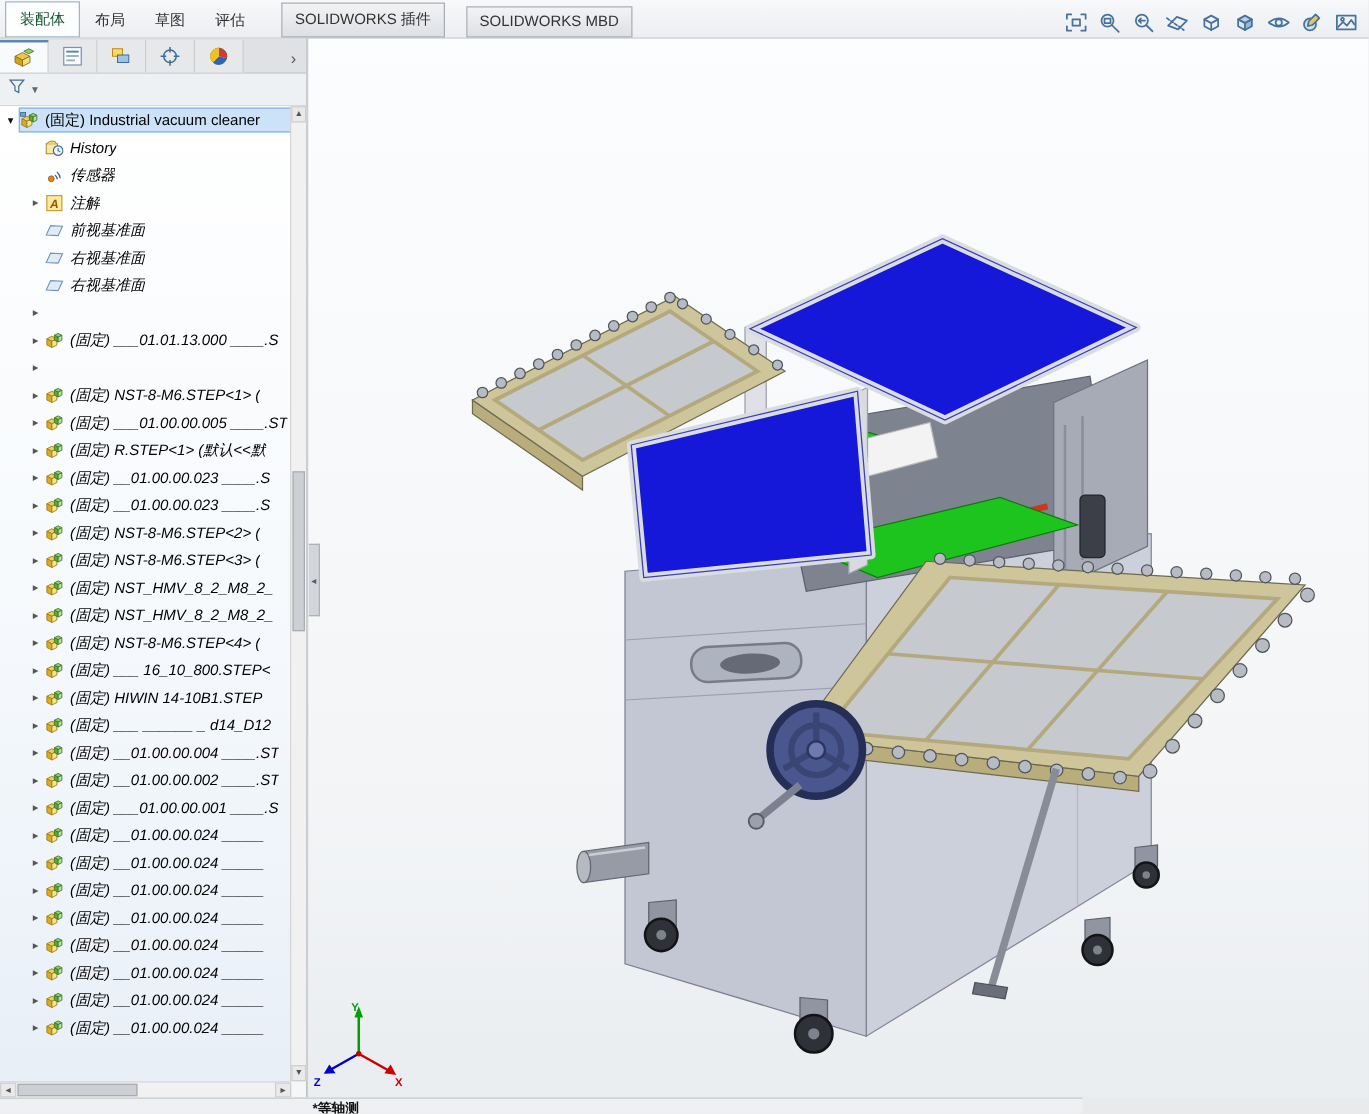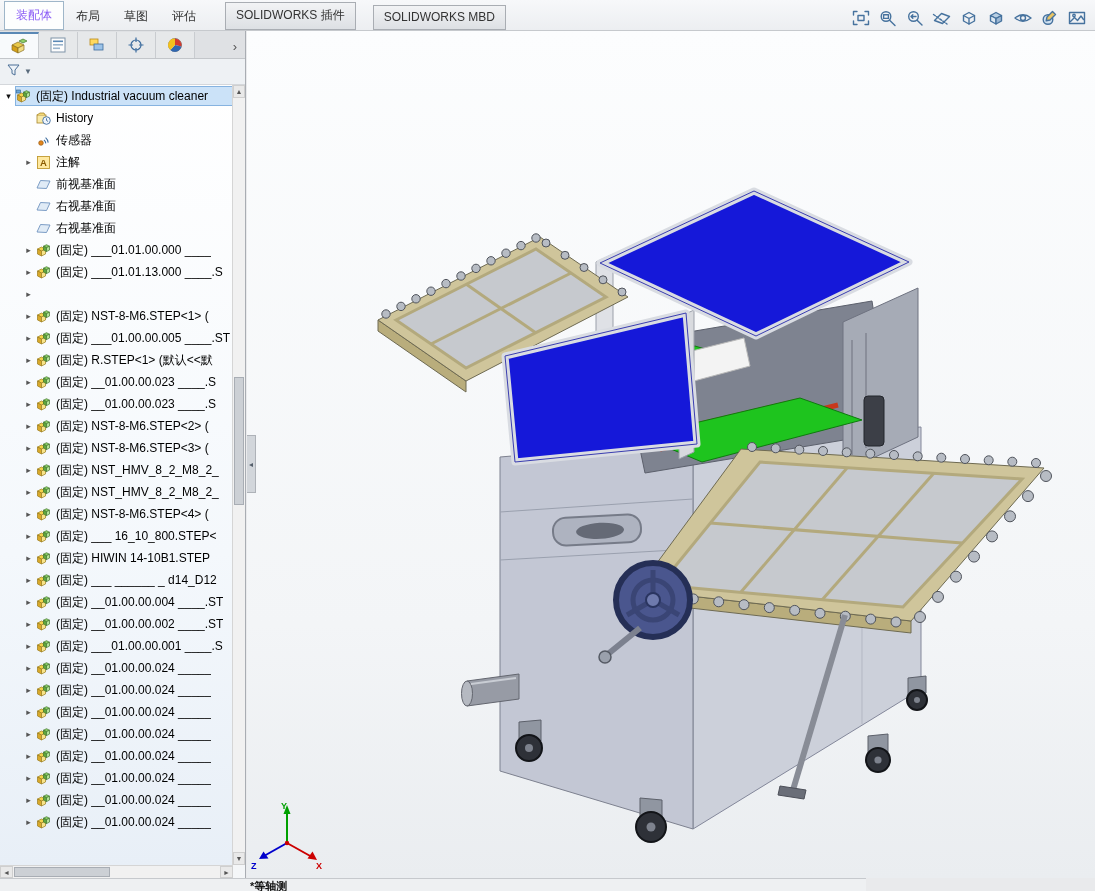--- a/index.html
+++ b/index.html
@@ -6,21 +6,21 @@
   html,body{width:1095px;height:891px;overflow:hidden;
     font-family:"Liberation Sans","DejaVu Sans",sans-serif;background:#e9eaec;}
   #app{position:relative;width:1095px;height:891px;background:#e9eaec;}
 
   
   .topbar{position:absolute;left:0;top:0;width:1095px;height:31px;
     background:linear-gradient(#f7f8fa,#eceef1);border-bottom:1px solid #c6c9cd;}
   .tabs{position:absolute;left:4px;bottom:0;display:flex;align-items:flex-end;height:26px;}
   .rtab{font-size:12px;color:#333;padding:5px 11px 5px;border:1px solid transparent;
     border-bottom:none;white-space:nowrap;cursor:default;}
-  .rtab.active{background:#fdfefe;border:1px solid #9fb6c9;color:#8b5cf6;}
+  .rtab.active{background:#fdfefe;border:1px solid #9fb6c9;color:#14532d;}
   .rtab.button{background:linear-gradient(#f2f3f5,#dde0e4);border:1px solid #a9adb3;
     margin-left:17px;padding:4px 10px 5px;}
   .viewtools{position:absolute;right:6px;top:7px;display:flex;gap:3px;}
   .vt{width:24px;height:22px;display:flex;align-items:center;justify-content:center;border-radius:2px;}
 
   
   .panel{position:absolute;left:0;top:31px;width:246px;bottom:13px;
     background:#f4f6f8;border-right:1px solid #a9adb3;}
   .paneltabs{position:absolute;left:0;top:0;width:100%;height:28px;background:#dfe1e4;
     display:flex;align-items:flex-end;border-bottom:1px solid #c3c6ca;}
@@ -29,21 +29,21 @@
   .ptab.sel{background:#f8fafc;border-top:2px solid #5a88b5;}
   .flyout{margin-left:auto;font-size:13px;color:#555;padding:0 8px 4px 8px;}
   .filterrow{position:absolute;left:0;top:28px;width:100%;height:26px;background:#eef1f4;
     border-bottom:1px solid #d4d7db;display:flex;align-items:center;padding-left:6px;gap:2px;}
   .fcaret{font-size:8px;color:#5a6b7c;}
   .treewrap{position:absolute;left:0;top:54px;width:233px;bottom:13px;overflow:hidden;
     background:linear-gradient(180deg,#ffffff 0%,#f4f8fc 60%,#e8eff7 100%);}
   .trow{display:flex;align-items:center;height:22px;font-size:12px;color:#000;
     white-space:nowrap;width:100%;overflow:hidden;}
   .trow.root{padding-left:2px;}
-  .trow.child{padding-left:22px;}
+  .trow.child{padding-left:22px;font-style:italic;}
   .arrow{width:13px;flex:0 0 13px;text-align:center;color:#555;font-size:9px;}
   .trow.root .arrow{color:#111;}
   .inner{display:flex;align-items:center;height:20px;flex:1;min-width:0;border:1px solid transparent;}
   .inner.selected{background:#cbe2f8;border:1px solid #86b3e0;}
   .ticon{width:17px;flex:0 0 17px;display:flex;align-items:center;}
   .tlabel{padding-left:3px;overflow:hidden;}
 
   
   .vsb{position:absolute;right:0;top:54px;bottom:13px;width:13px;background:#f1f1f1;border-left:1px solid #d5d5d5;}
   .hsb{position:absolute;left:0;bottom:0;width:233px;height:13px;background:#f1f1f1;border-top:1px solid #d5d5d5;}
@@ -277,33 +277,20 @@
             <span class="ticon">
               <svg width="15" height="15" viewBox="0 0 15 15">
                 <polygon points="1,11 4.5,3.5 14,4 10.5,11.5" fill="#dbe7f5" fill-opacity="0.85" stroke="#6f93bf" stroke-width="0.9"></polygon>
               </svg>
             </span>
             <span class="tlabel">右视基准面</span>
           </span>
         </div>
         <div class="trow child">
           <span class="arrow">▸</span>
-          <span class="inner">
-            <span class="ticon">
-              <svg width="15" height="15" viewBox="0 0 15 15">
-                <polygon points="1.5,6 5.5,4 9.5,6 5.5,8" fill="#f2d24b" stroke="#9a7b1c" stroke-width="0.7"></polygon>
-                <polygon points="1.5,6 5.5,8 5.5,13 1.5,11" fill="#d9a92a" stroke="#9a7b1c" stroke-width="0.7"></polygon>
-                <polygon points="5.5,8 9.5,6 9.5,11 5.5,13" fill="#f7e489" stroke="#9a7b1c" stroke-width="0.7"></polygon>
-                <polygon points="7.5,3.2 10.5,1.7 13.5,3.2 10.5,4.7" fill="#8fd06a" stroke="#41762b" stroke-width="0.7"></polygon>
-                <polygon points="7.5,3.2 10.5,4.7 10.5,8.6 7.5,7.1" fill="#5fa83c" stroke="#41762b" stroke-width="0.7"></polygon>
-                <polygon points="10.5,4.7 13.5,3.2 13.5,7.1 10.5,8.6" fill="#b4e49a" stroke="#41762b" stroke-width="0.7"></polygon>
-              </svg>
-            </span>
-            <span class="tlabel">(固定) ___01.01.00.000 ____</span>
-          </span>
         </div>
         <div class="trow child">
           <span class="arrow">▸</span>
           <span class="inner">
             <span class="ticon">
               <svg width="15" height="15" viewBox="0 0 15 15">
                 <polygon points="1.5,6 5.5,4 9.5,6 5.5,8" fill="#f2d24b" stroke="#9a7b1c" stroke-width="0.7"></polygon>
                 <polygon points="1.5,6 5.5,8 5.5,13 1.5,11" fill="#d9a92a" stroke="#9a7b1c" stroke-width="0.7"></polygon>
                 <polygon points="5.5,8 9.5,6 9.5,11 5.5,13" fill="#f7e489" stroke="#9a7b1c" stroke-width="0.7"></polygon>
                 <polygon points="7.5,3.2 10.5,1.7 13.5,3.2 10.5,4.7" fill="#8fd06a" stroke="#41762b" stroke-width="0.7"></polygon>

